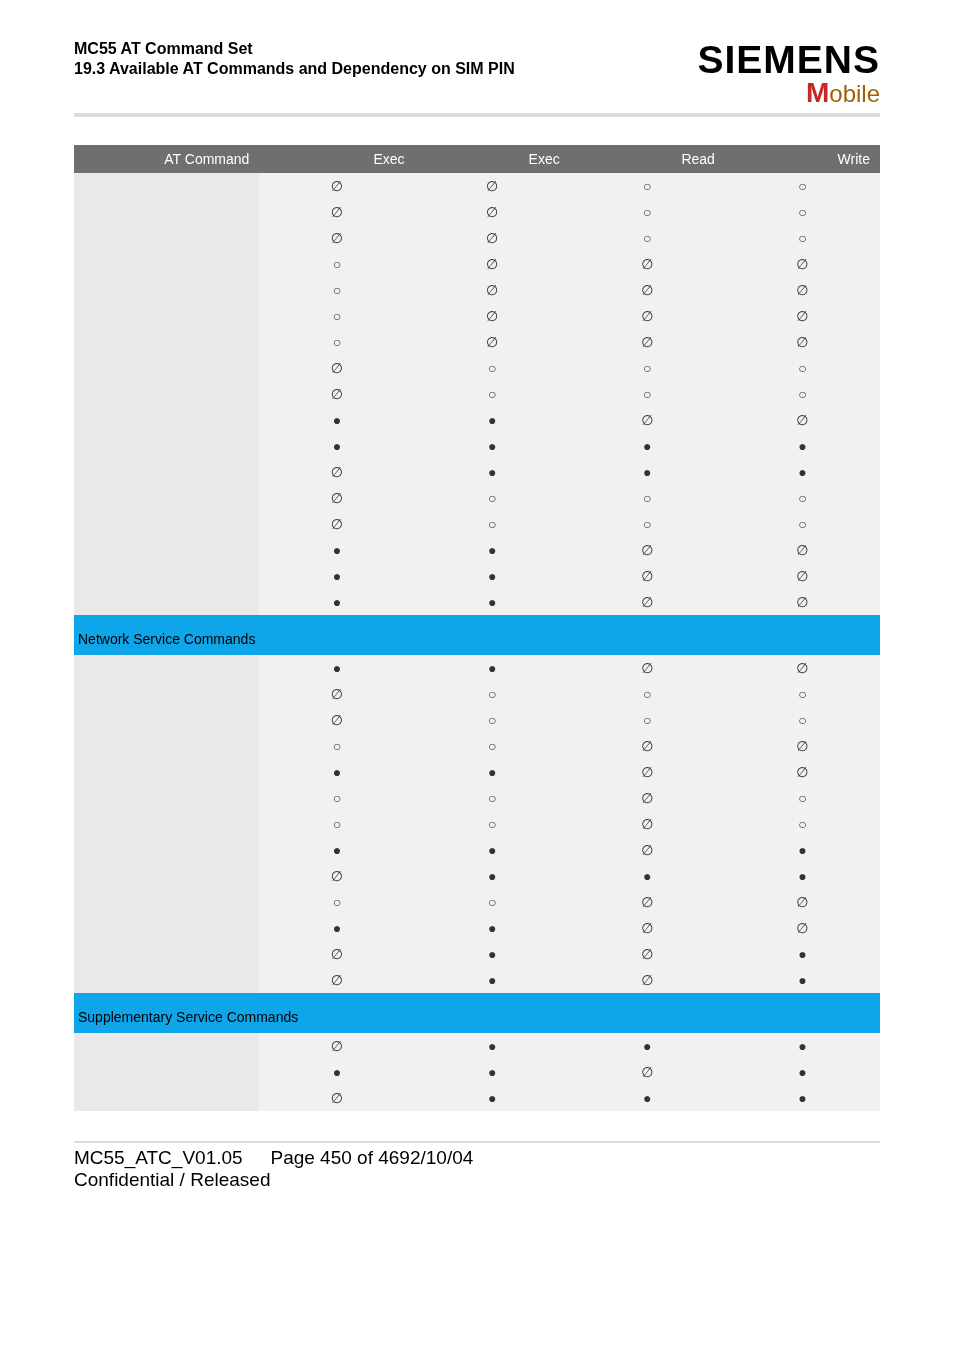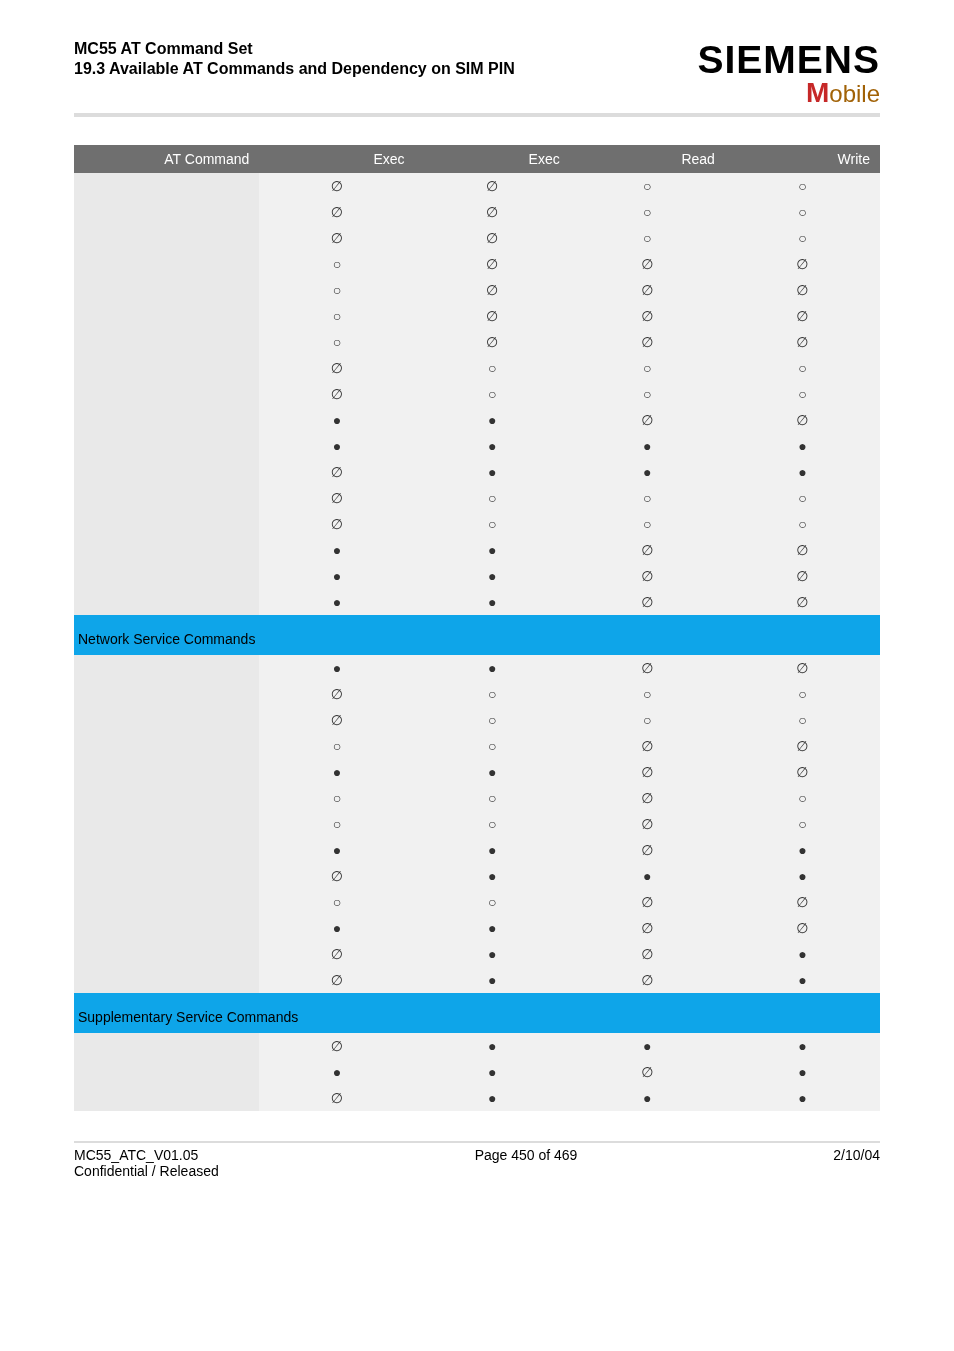--- a/index.html
+++ b/index.html
@@ -23,21 +23,21 @@
   table.cmd th:first-child { width: 23%; }
   table.cmd td { padding: 5px 8px; font-size: 14px; text-align: center; }
   table.cmd td.label { text-align: left; background: #e9e9e9; padding-left: 12px; }
   table.cmd tr.data td { background: #f1f1f1; }
   table.cmd tr.data td.label { background: #e9e9e9; }
   table.cmd tr.section td { background: #0ea5e9; font-size: 14px; text-align: left; padding: 16px 4px 8px 4px; }
 
   .sym { font-family: 'Segoe UI Symbol','Apple Symbols','Arial Unicode MS',sans-serif; font-size: 14px; color: #333; }
 
   .footer-rule { height: 2px; background: #dcdcdc; margin-top: 30px; margin-bottom: 4px; }
-  .footer { display: flex; justify-content: space-between; font-size: 14px; }
+  .footer { display: flex; font-size: 19px; }
 </style>
 </head>
 <body>
 
 <div class="page">
 
   <div class="header-row">
     <div class="header-left">
       <div class="doc-title">MC55 AT Command Set</div>
       <div class="doc-subtitle">19.3 Available AT Commands and Dependency on SIM PIN</div>

